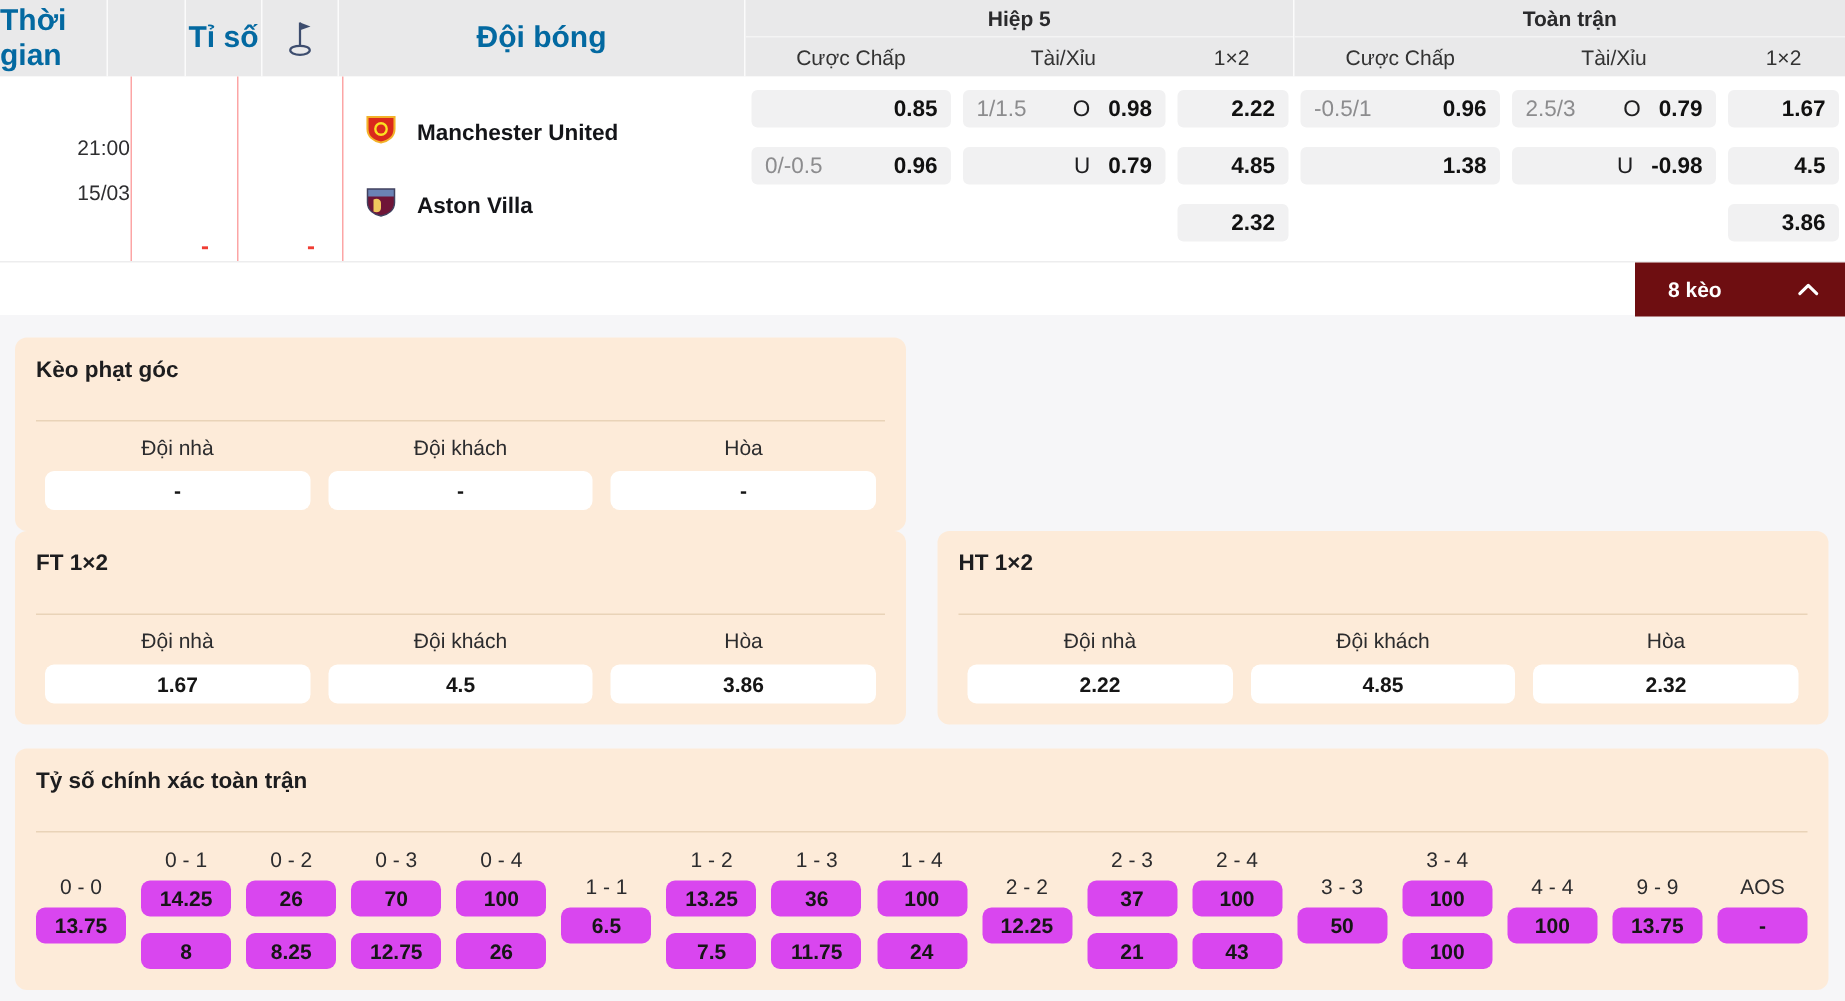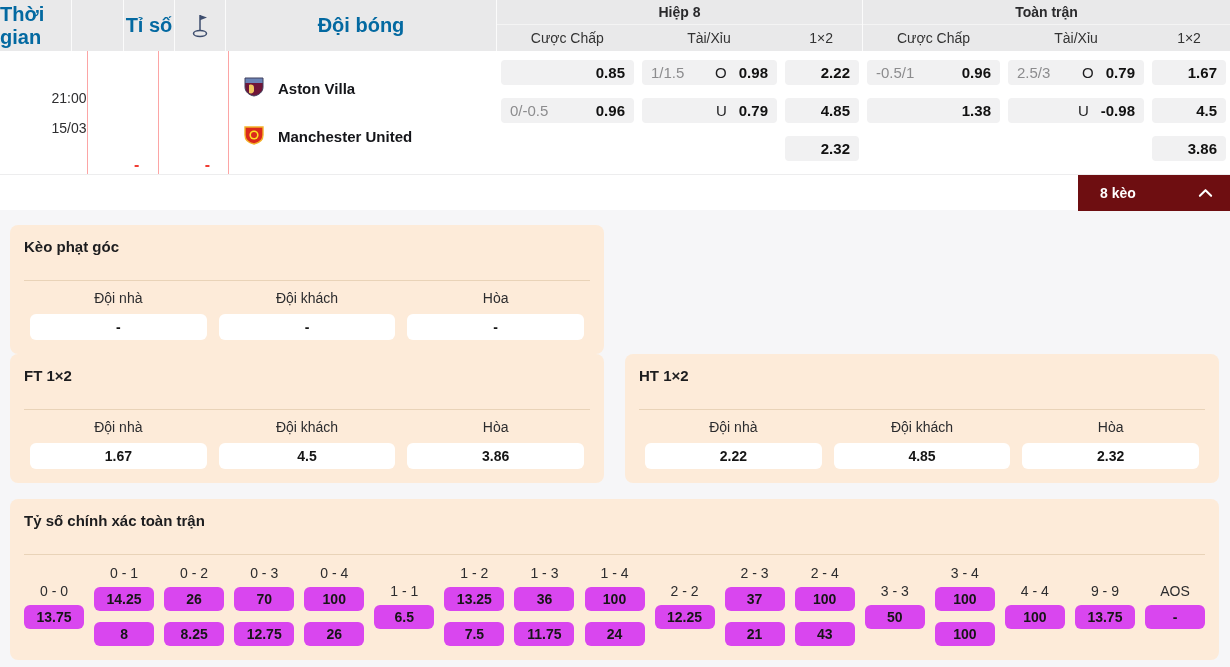--- a/index.html
+++ b/index.html
@@ -62,21 +62,21 @@
     display: flex; align-items: center; padding: 0 9px; font-size: 15px; cursor: pointer;
   }
   .odds-box .line { color: #8c8c8e; font-weight: 400; flex: 1; text-align: left; }
   .odds-box .side { color: #1e1e20; font-weight: 400; margin-right: 12px; }
   .odds-box .odds { color: #111; font-weight: 700; margin-left: auto; }
   .x12-box { justify-content: flex-end; font-weight: 700; color: #111; }
 
   
   .more-bar { height: 36px; background: #fff; border-top: 1px solid #ededee; position: relative; }
   .more-btn {
-    position: absolute; right: 0; top: 0; height: 36px; width: 152px;
+    position: absolute; right: 0; top: 0; height: 36px; width: 140px;
     background: #6e0e11; border: none; color: #fff; font-family: inherit;
     font-size: 14px; font-weight: 700; display: flex; align-items: center;
     justify-content: space-between; padding: 0 17px 0 22px; cursor: pointer;
   }
 
   
   .sections { padding: 15px 10px 0; }
   .section { background: #fdebd9; border-radius: 8px; padding: 13px 14px 14px; }
   .sec-title {
     font-size: 15px; font-weight: 700; color: #1d1d1f;
@@ -117,21 +117,21 @@
     <div class="th-cell w-s2">Tỉ số</div>
     <div class="th-cell w-flag">
       <svg width="24" height="28" viewBox="0 0 24 28" fill="none" stroke="#3d4d6e" stroke-width="1.5">
         <path d="M12 3v16"></path>
         <path d="M12 3l7 2.6L12 8.2z" fill="#3d4d6e" stroke="none"></path>
         <ellipse cx="12" cy="21.5" rx="6.5" ry="3"></ellipse>
       </svg>
     </div>
     <div class="th-cell w-team">Đội bóng</div>
     <div class="th-group w-h1">
-      <div class="group-title">Hiệp 8</div>
+      <div class="group-title">Hiệp 5</div>
       <div class="sub-row">
         <div class="sub-cell w-hdp">Cược Chấp</div>
         <div class="sub-cell w-ou">Tài/Xỉu</div>
         <div class="sub-cell w-1x2">1×2</div>
       </div>
     </div>
     <div class="th-group w-ft">
       <div class="group-title">Toàn trận</div>
       <div class="sub-row">
         <div class="sub-cell w-hdp">Cược Chấp</div>
@@ -146,41 +146,41 @@
       <span>21:00</span>
       <span>15/03</span>
     </div>
     <div class="m-cell w-s1">
       <span class="score-dash">-</span>
     </div>
     <div class="m-cell w-s2">
       <span class="score-dash">-</span>
     </div>
     <div class="team-cell">
+      <div class="team">
+        <span>
+          <svg width="24" height="24" viewBox="0 0 24 24">
+            <path d="M3 4h18v8c0 5-4 8-9 9-5-1-9-4-9-9z" fill="#da291c" stroke="#f3b229" stroke-width="1.4"></path>
+            <circle cx="12" cy="12" r="4.6" fill="#fbe122"></circle>
+            <circle cx="12" cy="12" r="3" fill="#da291c"></circle>
+          </svg>
+        </span>
+        <span class="team-name">Manchester United</span>
+      </div>
       <div class="team">
         <span>
           <svg width="24" height="24" viewBox="0 0 24 24">
             <path d="M3 3h18v9c0 5-4 8-9 9-5-1-9-4-9-9z" fill="#6f1538"></path>
             <path d="M3 3h18v5H3z" fill="#6b83b5"></path>
             <path d="M7 10c2.5-1.2 5 0 5 2.4v3.2c0 2.4-2.5 3.6-5 2.4z" fill="#f0c75e"></path>
             <path d="M3 3h18v9c0 5-4 8-9 9-5-1-9-4-9-9z" fill="none" stroke="#41415f" stroke-width="1"></path>
           </svg>
         </span>
         <span class="team-name">Aston Villa</span>
       </div>
-      <div class="team">
-        <span>
-          <svg width="24" height="24" viewBox="0 0 24 24">
-            <path d="M3 4h18v8c0 5-4 8-9 9-5-1-9-4-9-9z" fill="#da291c" stroke="#f3b229" stroke-width="1.4"></path>
-            <circle cx="12" cy="12" r="4.6" fill="#fbe122"></circle>
-            <circle cx="12" cy="12" r="3" fill="#da291c"></circle>
-          </svg>
-        </span>
-        <span class="team-name">Manchester United</span>
-      </div>
     </div>
 
     <div class="odds-group w-h1">
       <div class="odds-col w-hdp">
         <div class="odds-box">
           <span class="line"></span>
           <span class="odds">0.85</span>
         </div>
         <div class="odds-box">
           <span class="line">0/-0.5</span>

